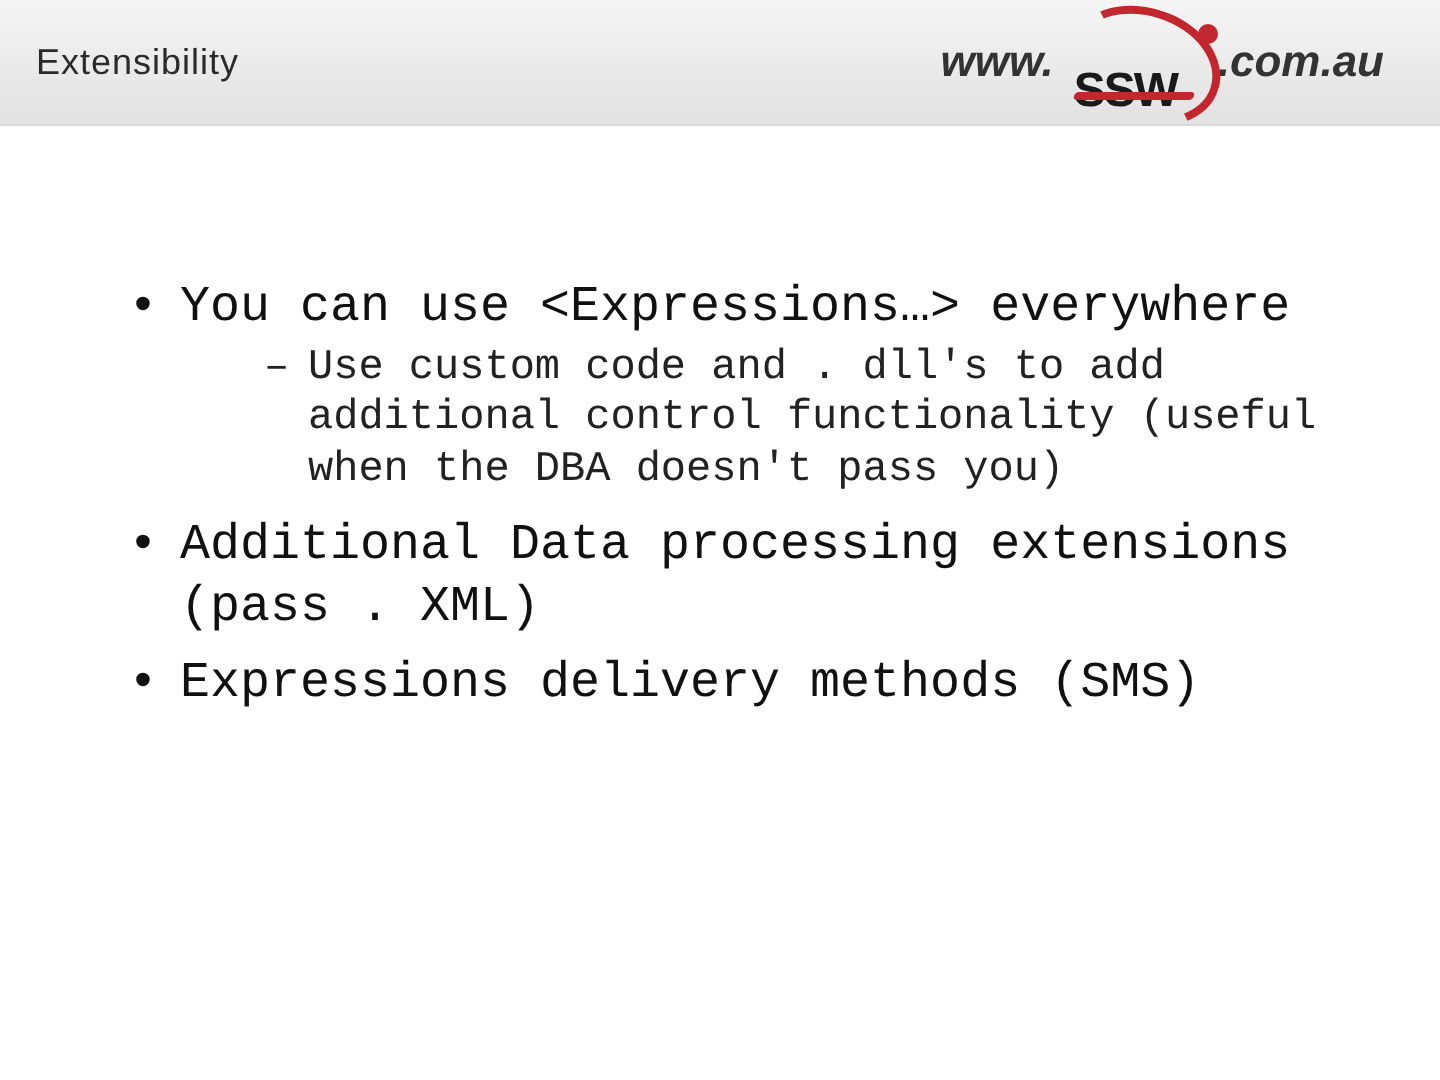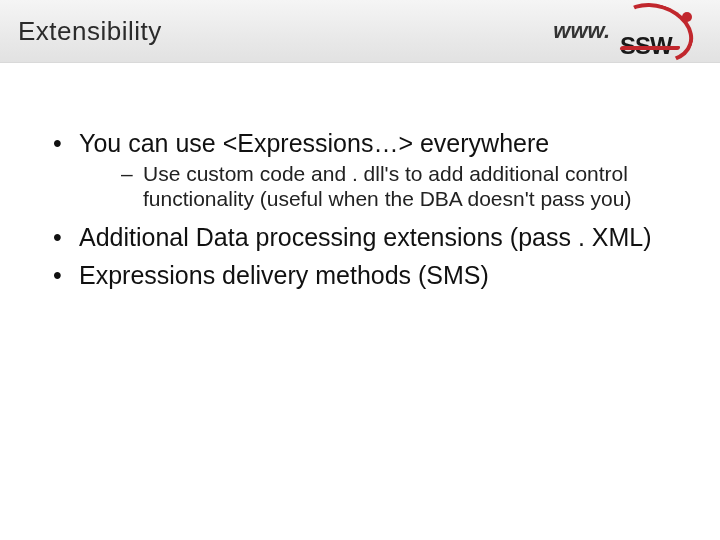--- a/index.html
+++ b/index.html
@@ -14,21 +14,21 @@
   .header-bar {
     width: 100%;
     height: 62px;
     background: linear-gradient(to bottom, #f5f5f5 0%, #e9e9e9 60%, #e2e2e2 100%);
     border-bottom: 1px solid #d9d9d9;
     position: relative;
     display: flex;
     align-items: center;
   }
   .title {
-    font-size: 26px;
+    font-size: 18px;
     color: #2b2b2b;
     padding-left: 18px;
     letter-spacing: 0.5px;
   }
   .logo-area {
     position: absolute;
     right: 28px;
     top: 6px;
     display: flex;
     align-items: center;
@@ -86,21 +86,22 @@
     background: #c1272d;
     transform: skewX(-20deg);
     border-radius: 2px;
   }
   .body-area {
     padding: 60px 40px 0 40px;
   }
   ul.bullets {
     list-style: none;
     padding: 0;
-    margin: 5px;
+    margin: 16px;
+    font-family: Liberation Mono, monospace;
   }
   ul.bullets > li {
     position: relative;
     padding-left: 34px;
     font-size: 25px;
     color: #111111;
     line-height: 1.22;
     margin-bottom: 8px;
   }
   ul.bullets > li::before {
@@ -138,20 +139,21 @@
 <div class="header-bar">
   <div class="title">Extensibility</div>
   <div class="logo-area">
     <span class="logo-www">www.</span>
     <span class="logo-mid">
       <span class="swoosh"></span>
       <span class="swoosh-dot"></span>
       <span class="ssw-text">SSW</span>
       <span class="ssw-underline"></span>
     </span>
+    <span class="logo-tld">.com.au</span>
   </div>
 </div>
 
 <div class="body-area">
   <ul class="bullets">
     <li>
       <span>You can use &lt;Expressions…&gt; everywhere</span>
       <ul class="sub">
         <li>
           <span>Use custom code and . dll's to add additional control functionality (useful when the DBA doesn't pass you)</span>

